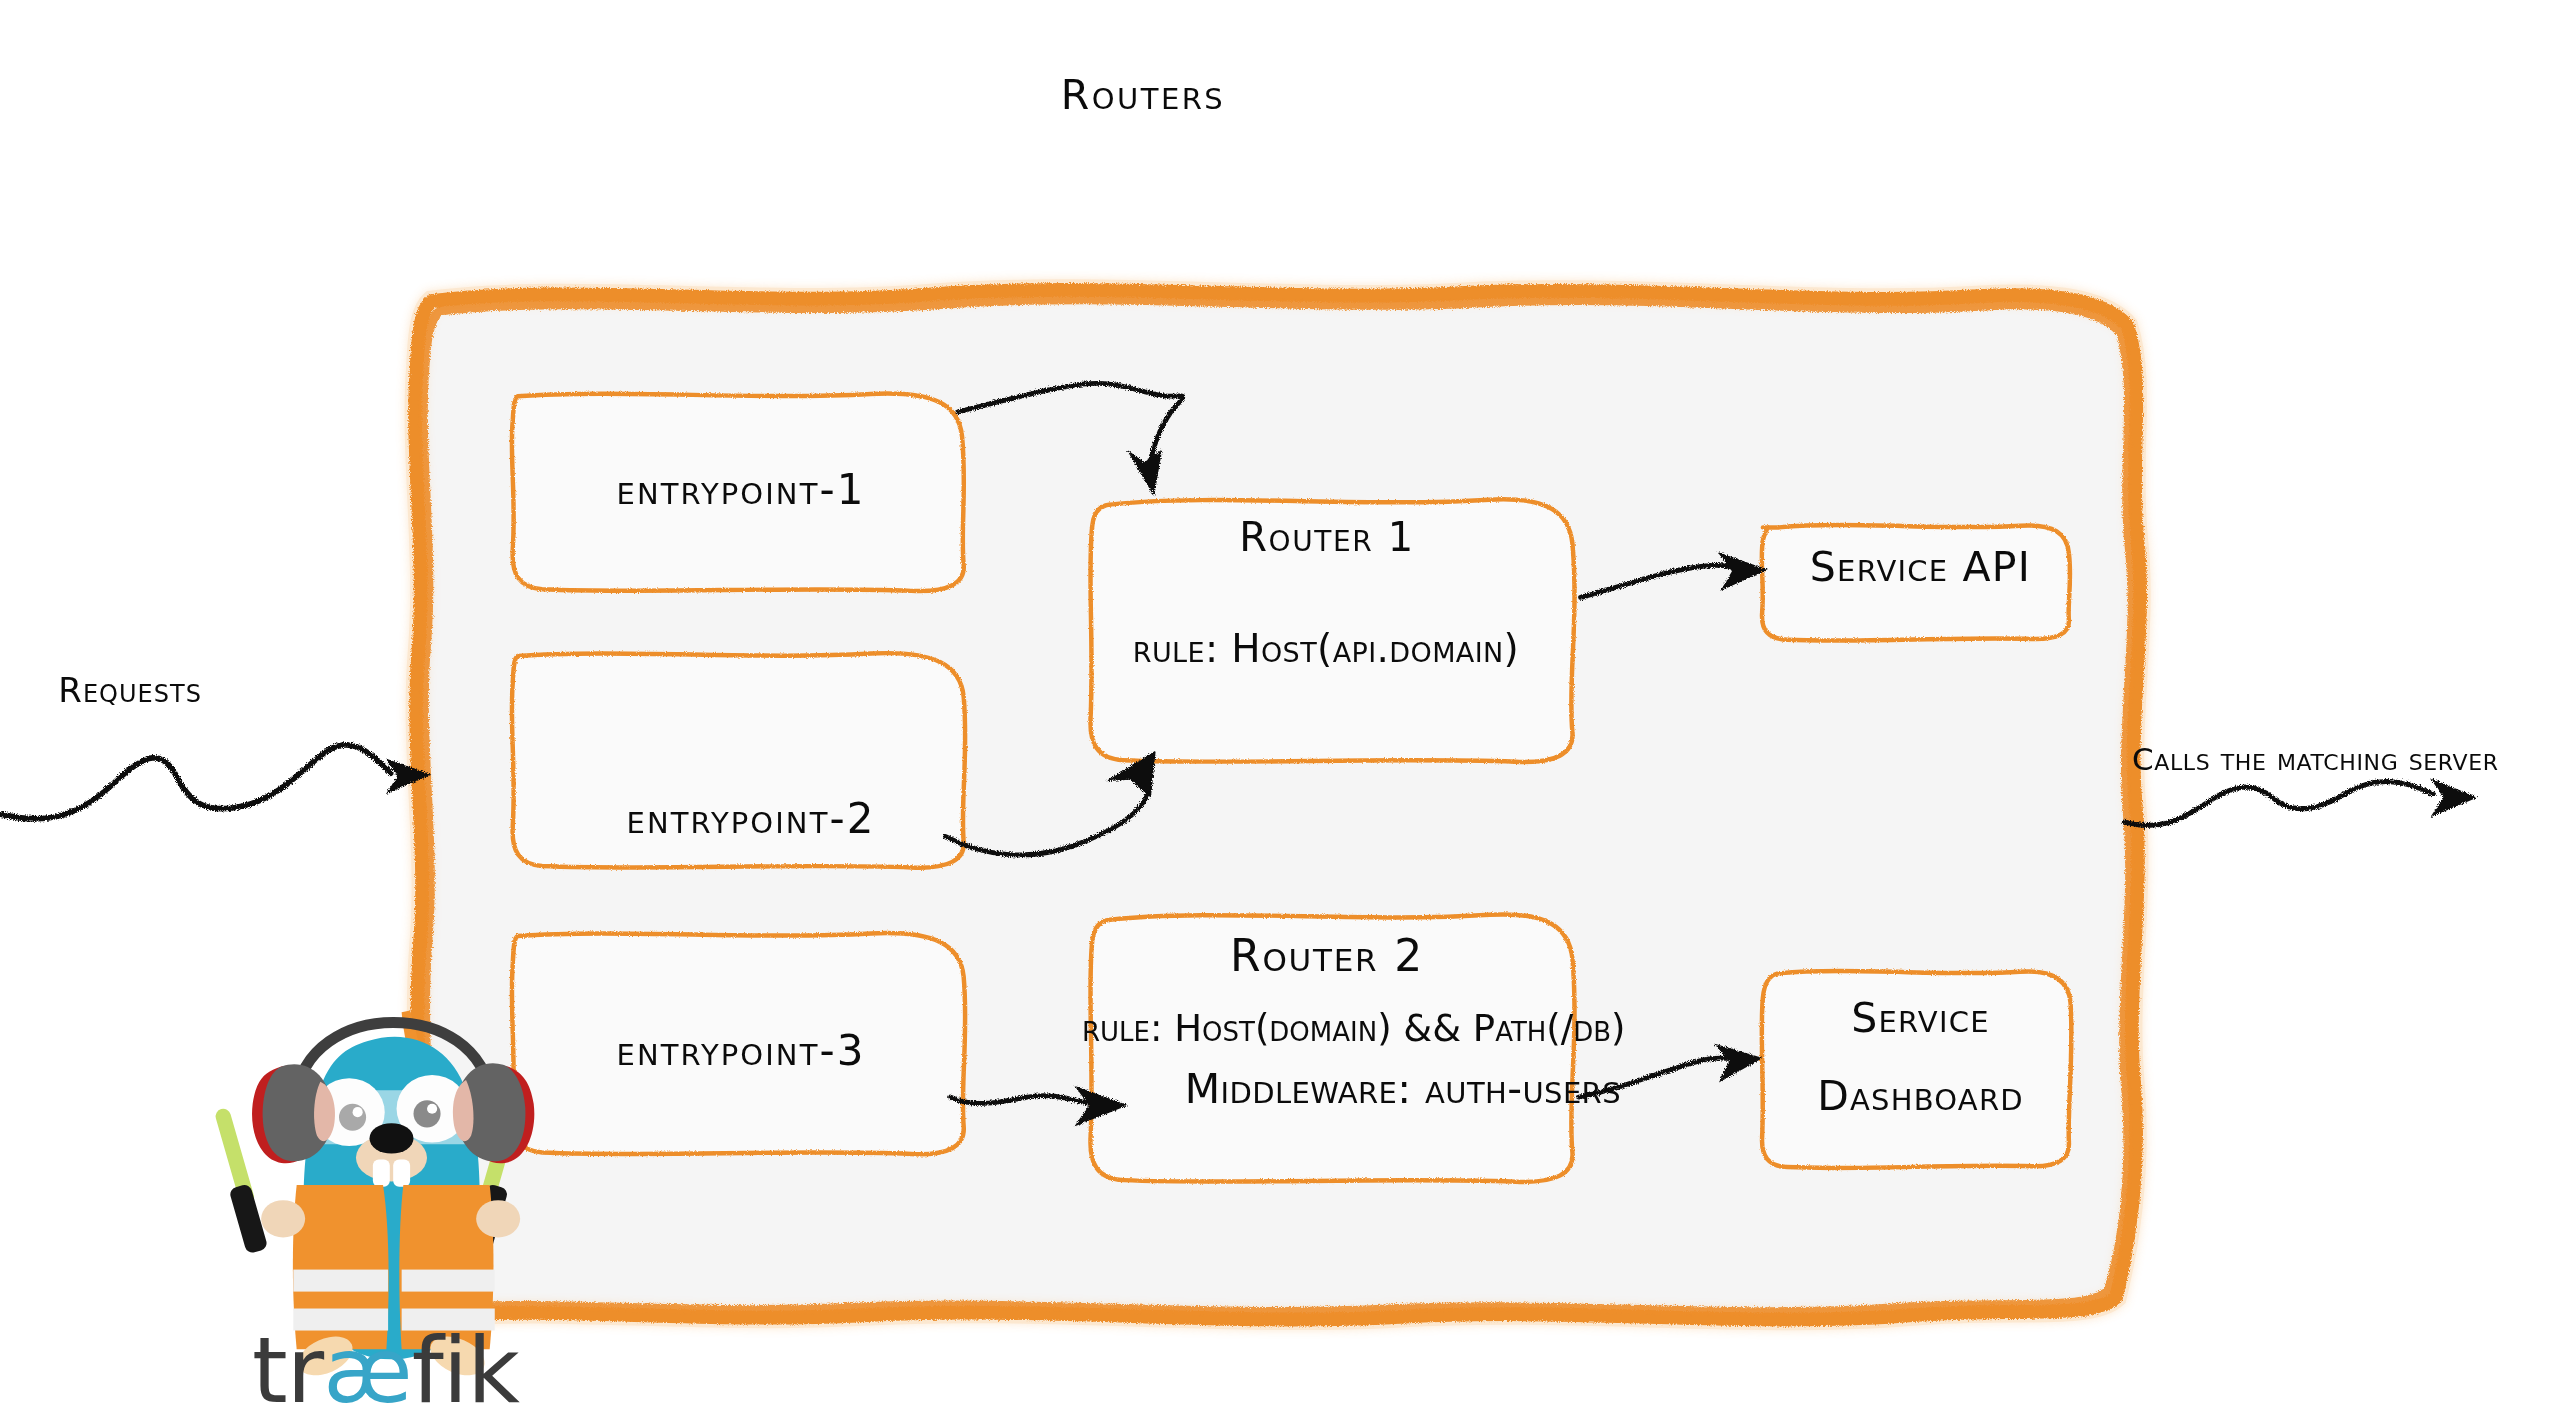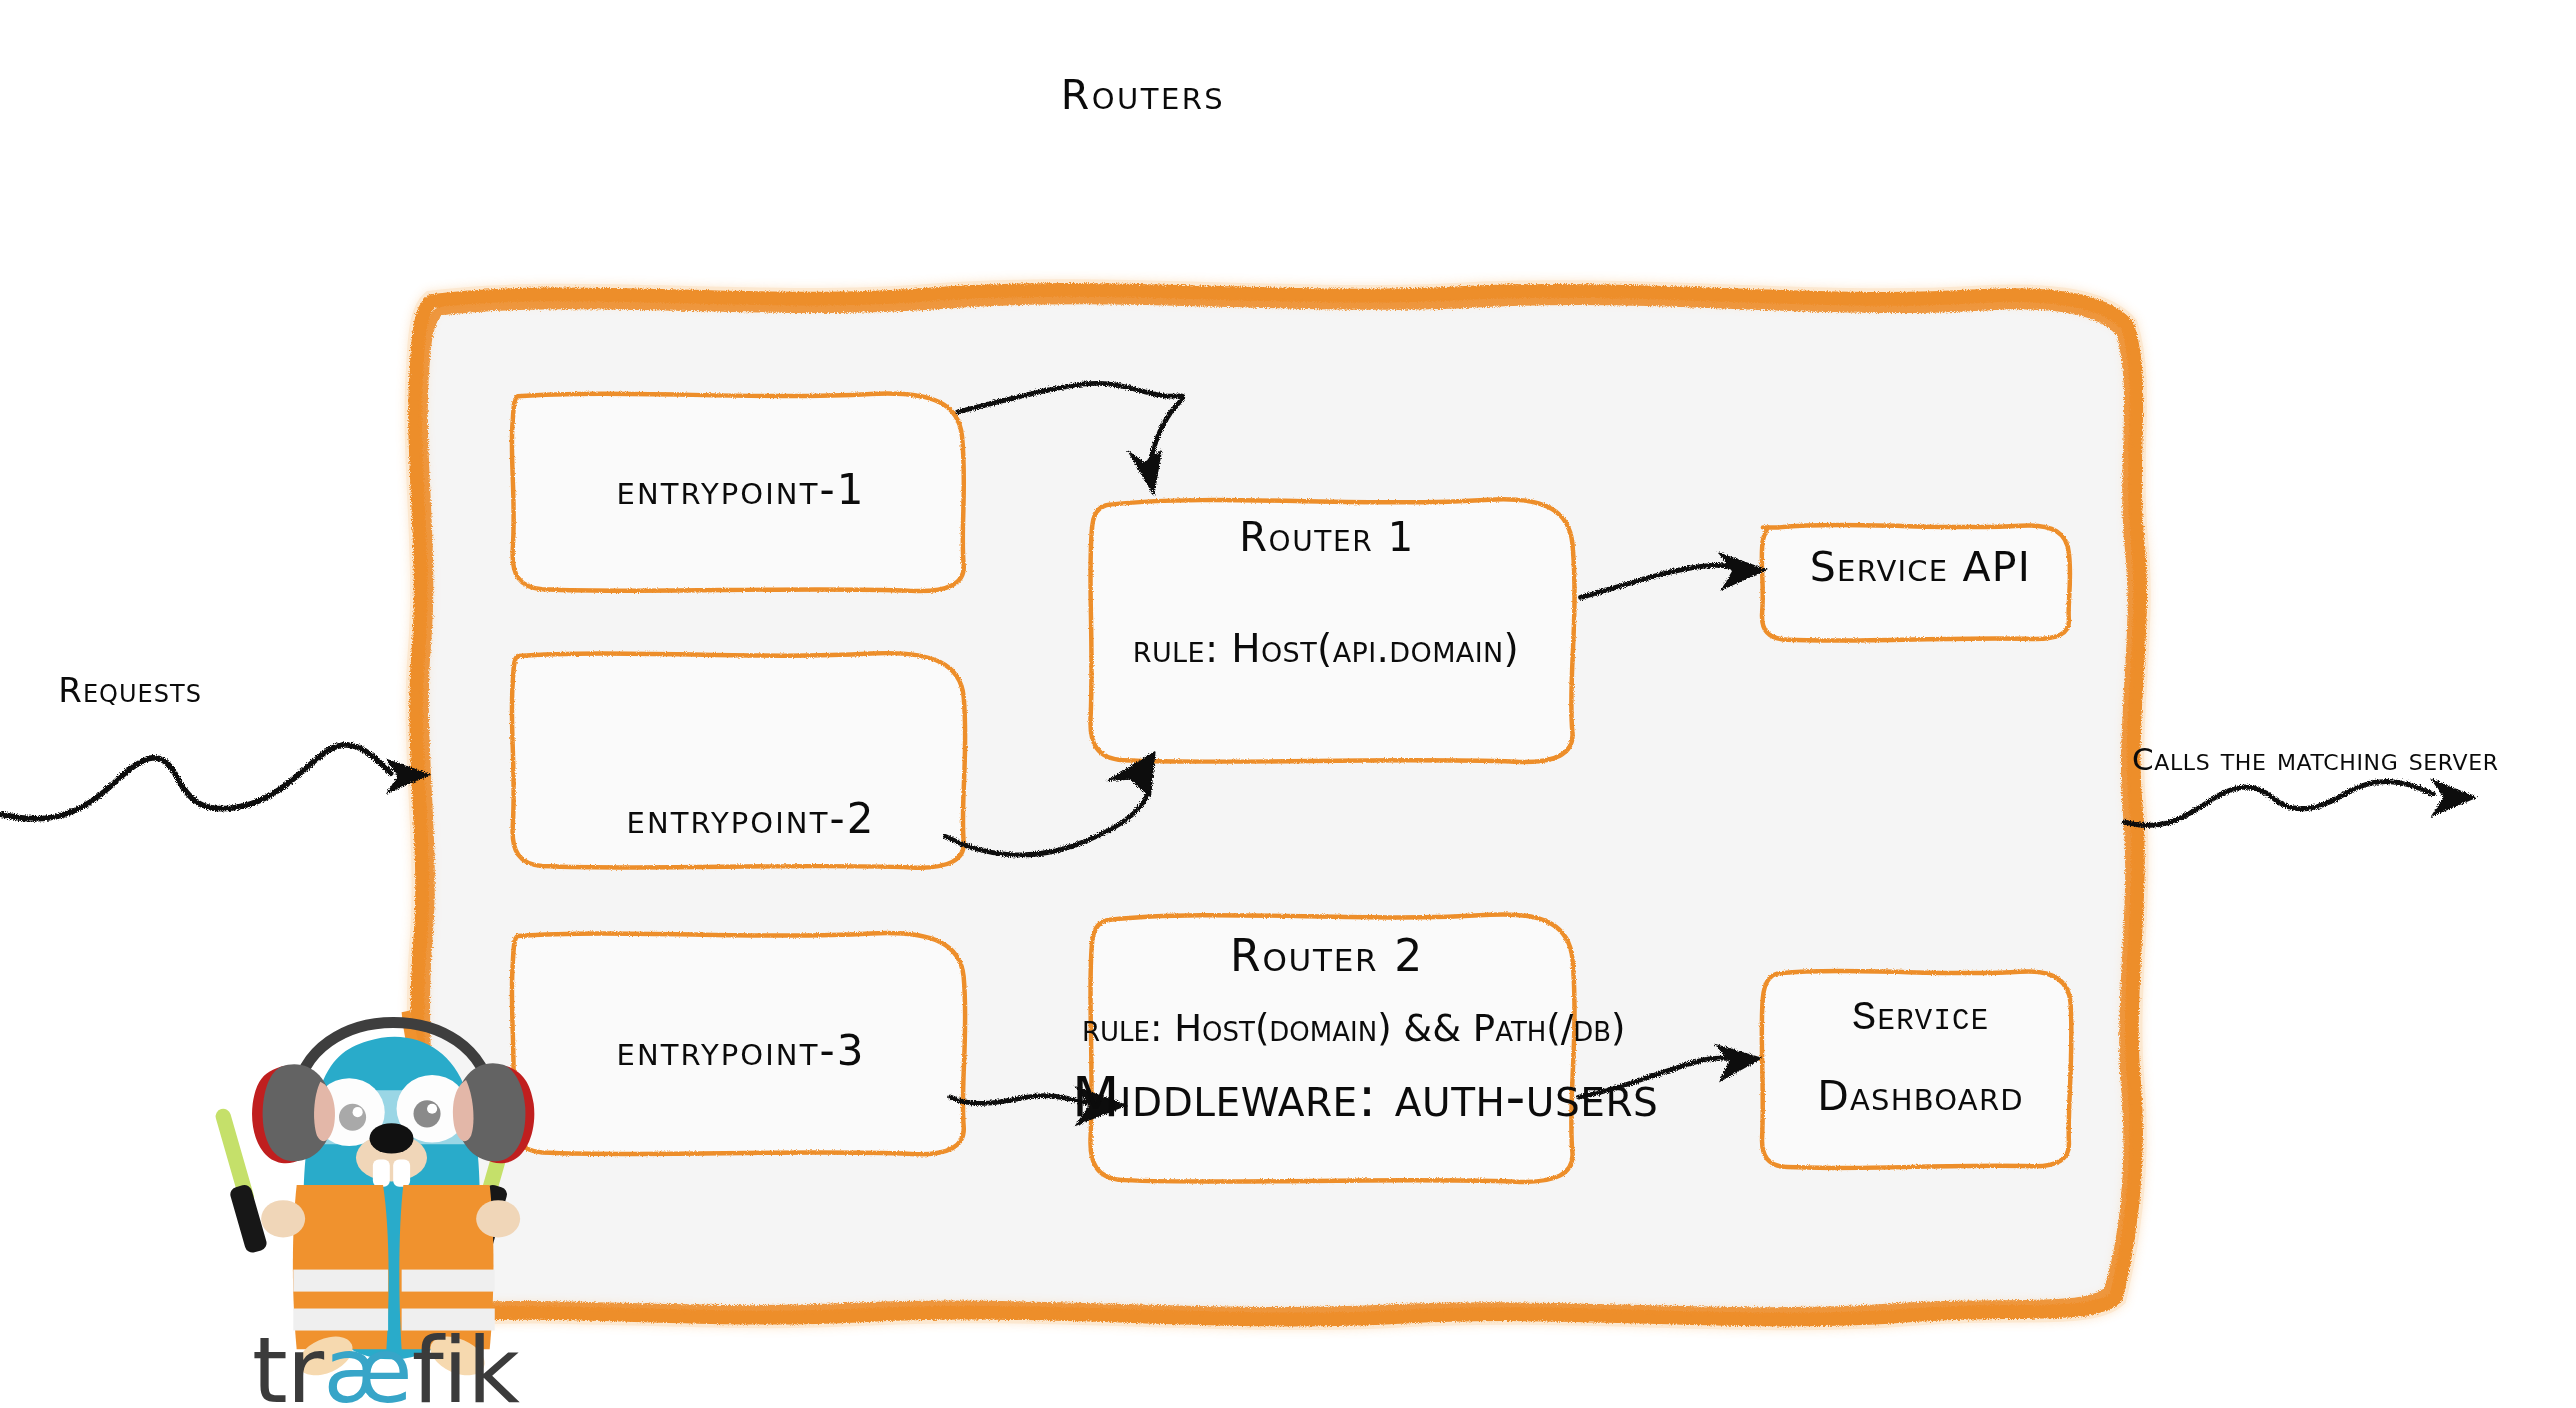--- a/index.html
+++ b/index.html
@@ -54,25 +54,25 @@
   #ep2 { left: 523px; top: 747px; width: 456px; margin-top: 48px; }
   #ep3 { left: 513px; top: 1027px; width: 456px; }
 
   
   #r1-title { left: 1099px; top: 514px; width: 456px; font-size: 40px; letter-spacing: 0.04em; }
   #r1-rule  { left: 1082px; top: 627px; width: 488px; font-size: 39px; letter-spacing: 0.01em; }
 
   
   #r2-title { left: 1099px; top: 931px; width: 456px; font-size: 44px; letter-spacing: 0.04em; }
   #r2-rule  { left: 1082px; top: 1008px; width: 488px; font-size: 37px; letter-spacing: 0.0em; }
-  #r2-mw    { left: 1072px; top: 1066px; width: 488px; font-size: 55px; letter-spacing: 0.01em; text-align: right; }
+  #r2-mw    { left: 1133px; top: 1066px; width: 488px; font-size: 41px; letter-spacing: 0.01em; text-align: right; }
 
   
   #svc-api { left: 1774px; top: 544px; width: 293px; font-size: 41px; letter-spacing: 0.03em; text-align: center; }
-  #svc-dash-1 { left: 1774px; top: 995px; width: 293px; font-size: 41px; letter-spacing: 0.03em; font-family: Liberation Mono, monospace; }
+  #svc-dash-1 { left: 1774px; top: 995px; width: 293px; font-size: 41px; letter-spacing: 0.03em; }
   #svc-dash-2 { left: 1774px; top: 1073px; width: 293px; font-size: 41px; letter-spacing: 0.03em; text-align: center; }
 
   
   #requests-label { left: 8.1px; top: 671px; width: 244px; text-align: center; font-size: 34px; letter-spacing: 0.03em; }
   #calls-label { left: 2132px; top: 742px; width: 570px; text-align: left; font-size: 31px; letter-spacing: 0.02em; }
 
   
   #traefik-word {
     position: absolute;
     left: 252px; top: 1325px;

